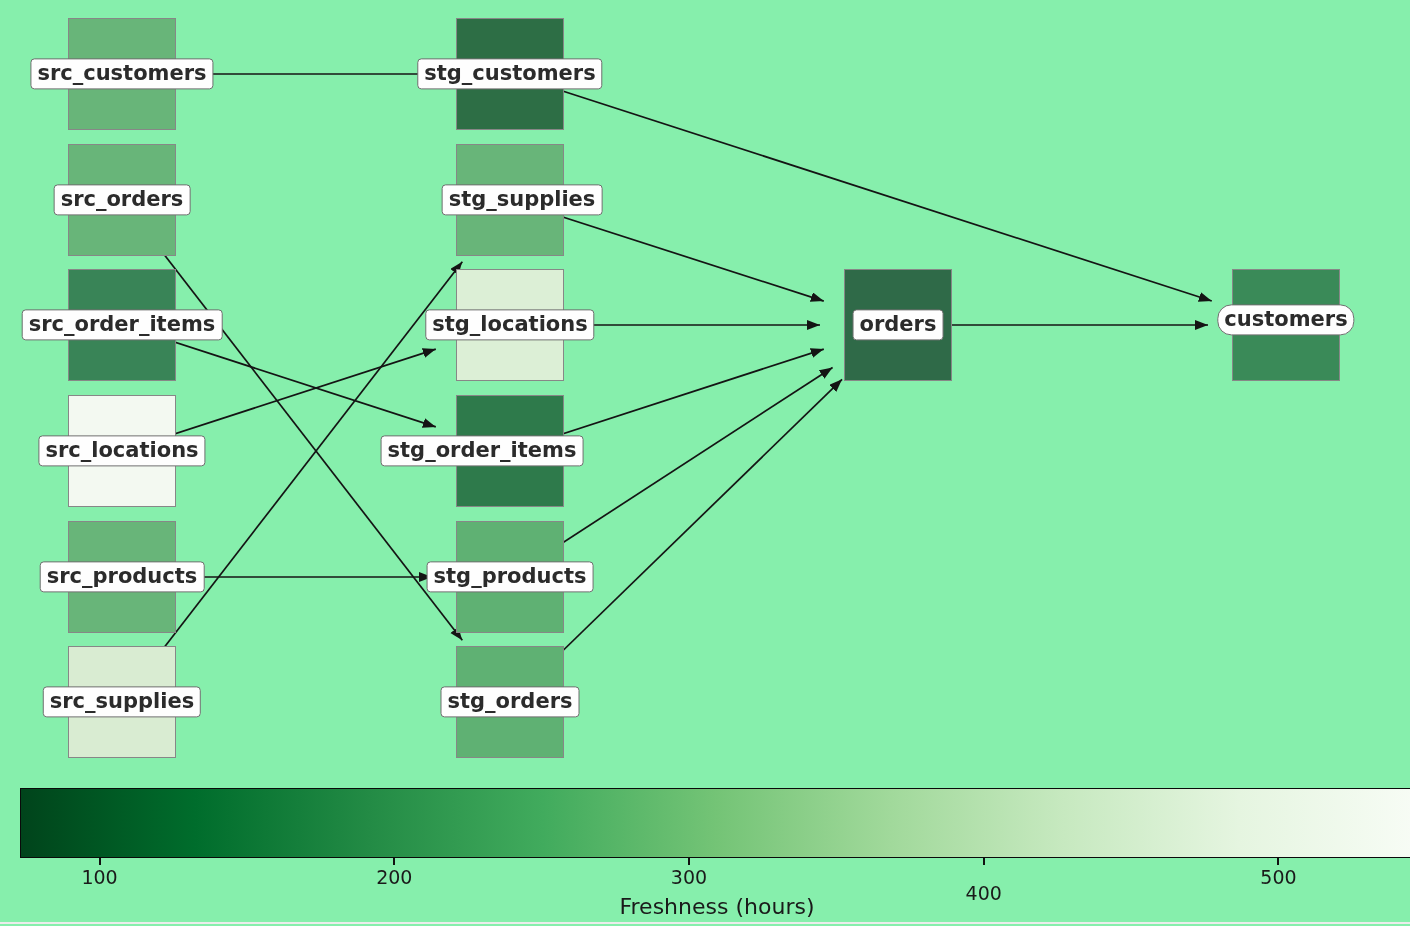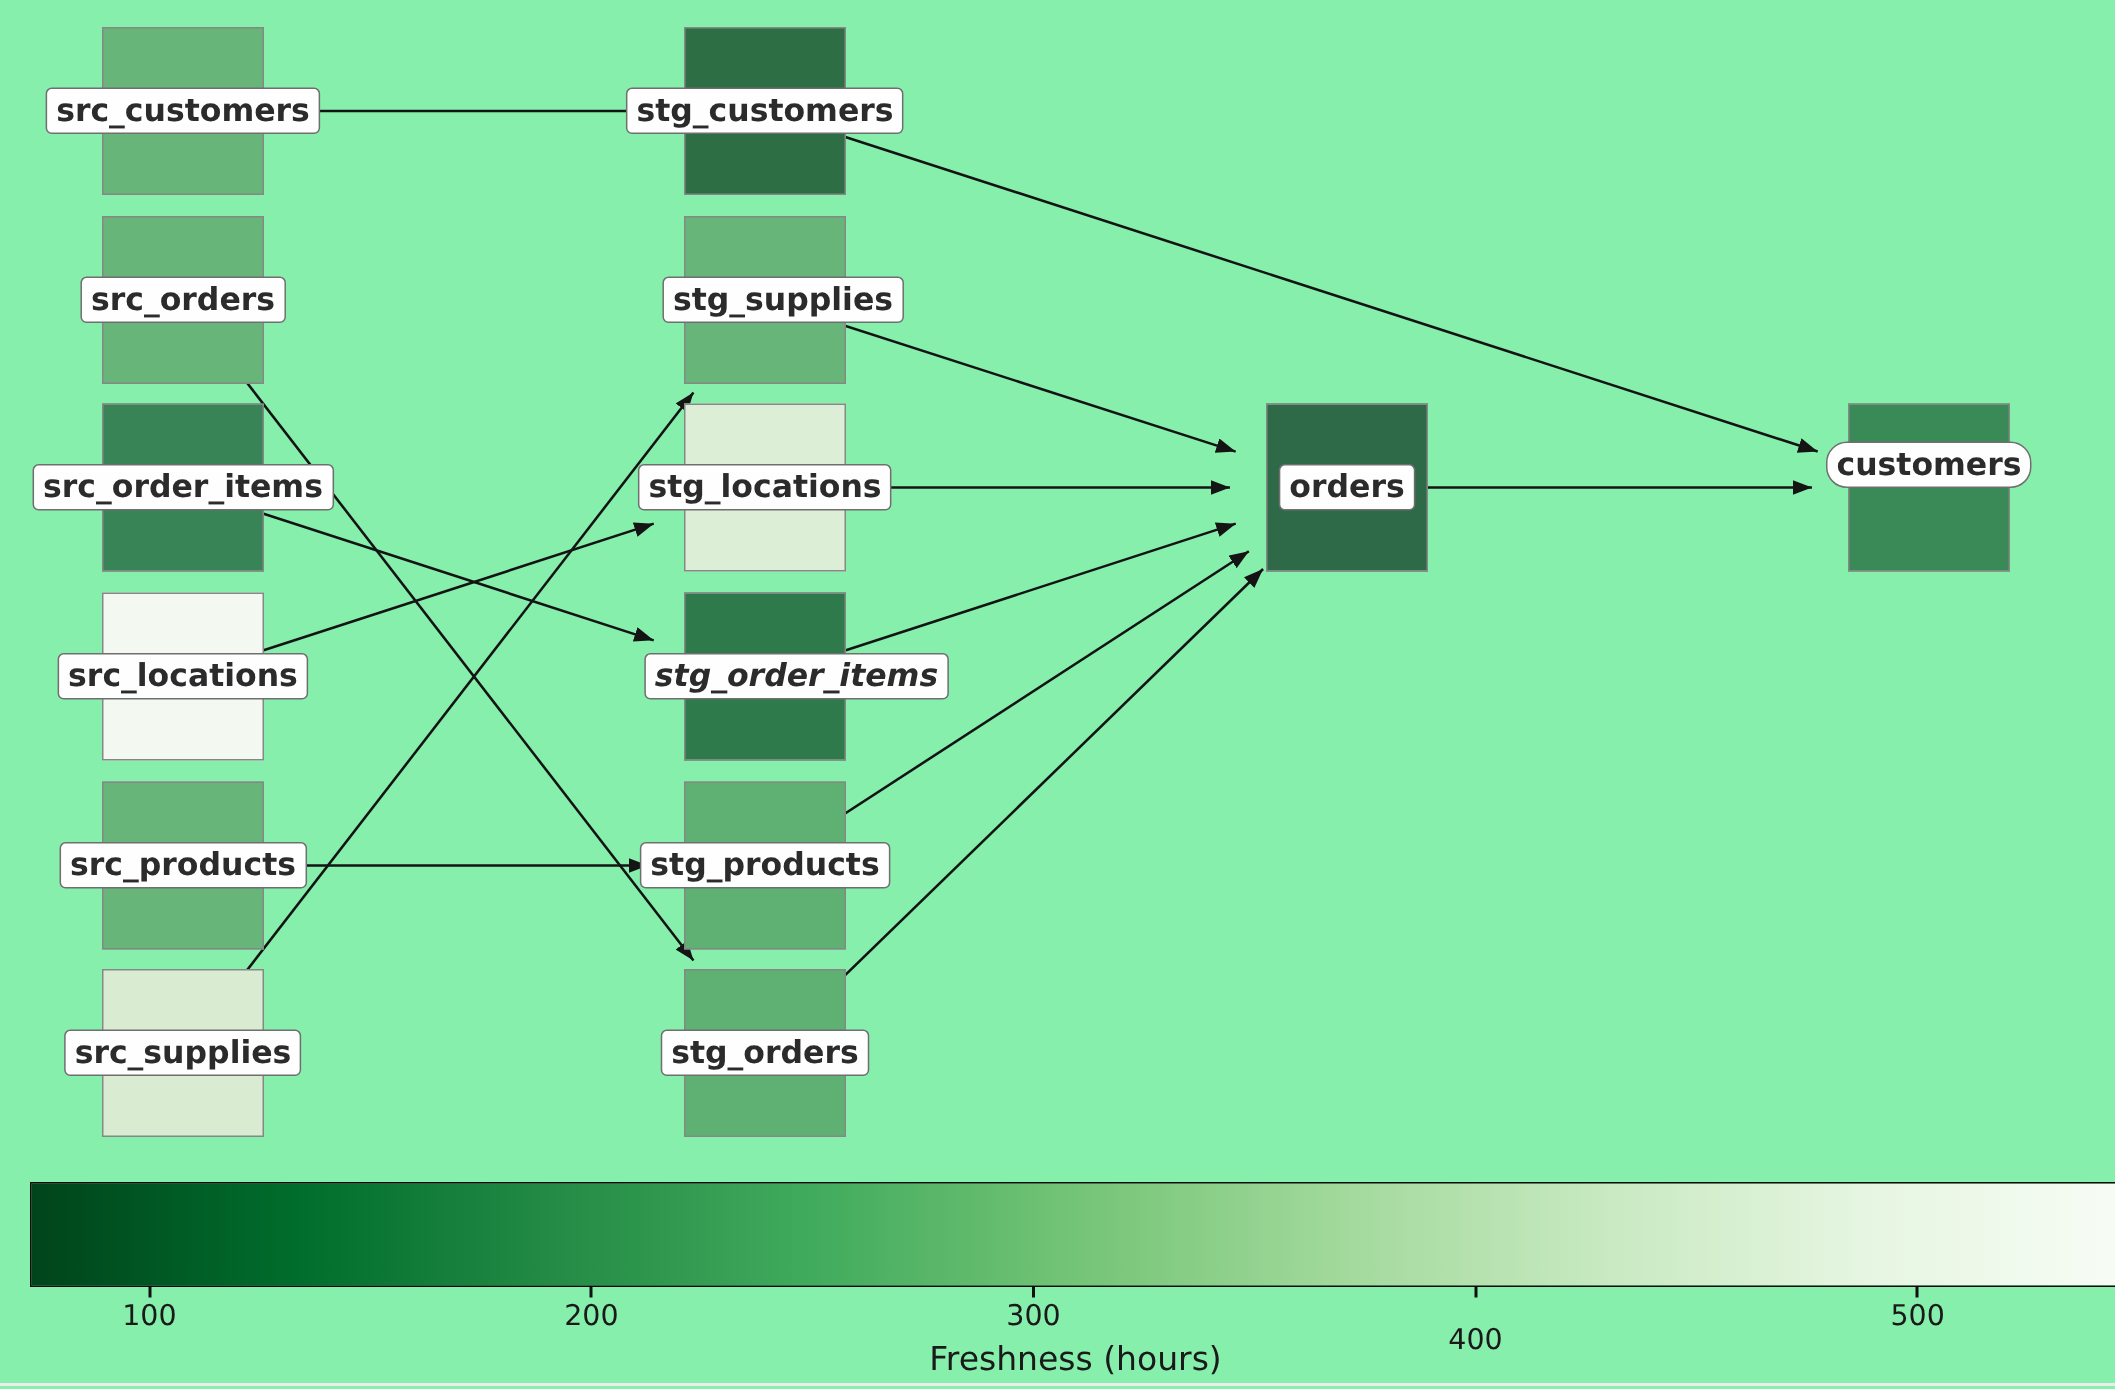--- a/index.html
+++ b/index.html
@@ -136,25 +136,25 @@
       <div class="node-box" style="left: 1232px; top: 269px; background: rgb(58, 138, 88);"></div>
       <div class="node-label" style="left: 122px; top: 74px;">src_customers</div>
       <div class="node-label" style="left: 122px; top: 200px;">src_orders</div>
       <div class="node-label" style="left: 122px; top: 325px;">src_order_items</div>
       <div class="node-label" style="left: 122px; top: 451px;">src_locations</div>
       <div class="node-label" style="left: 122px; top: 577px;">src_products</div>
       <div class="node-label" style="left: 122px; top: 702px; text-align: right;">src_supplies</div>
       <div class="node-label" style="left: 510px; top: 74px;">stg_customers</div>
       <div class="node-label" style="left: 510px; top: 200px; margin-left: 12px;">stg_supplies</div>
       <div class="node-label" style="left: 510px; top: 325px;">stg_locations</div>
-      <div class="node-label" style="left: 531px; top: 451px; font-style: italic;">stg_order_items</div>
+      <div class="node-label" style="left: 482px; top: 451px;">stg_order_items</div>
       <div class="node-label" style="left: 510px; top: 577px;">stg_products</div>
       <div class="node-label" style="left: 510px; top: 702px;">stg_orders</div>
       <div class="node-label" style="left: 898px; top: 325px;">orders</div>
-      <div class="node-label" style="left: 1286px; top: 310px; border-radius: 14px;">customers</div>
+      <div class="node-label" style="left: 1286px; top: 320px; border-radius: 14px;">customers</div>
     </div>
 
   <div id="colorbar">
     <div id="colorbar-gradient" style="background: linear-gradient(to right, rgb(0, 68, 27) 0%, rgb(0, 109, 44) 12.5%, rgb(35, 139, 69) 25%, rgb(65, 171, 93) 37.5%, rgb(116, 196, 118) 50%, rgb(161, 217, 155) 62.5%, rgb(199, 233, 192) 75%, rgb(229, 245, 224) 87.5%, rgb(247, 252, 245) 100%);"></div>
     <div id="colorbar-ticks">
         <div class="cb-tick-mark" style="left: 86.5729px;"></div>
         <div class="cb-tick-label" style="left: 87.5729px;">100</div>
         <div class="cb-tick-mark" style="left: 381.288px;"></div>
         <div class="cb-tick-label" style="left: 382.288px;">200</div>
         <div class="cb-tick-mark" style="left: 676.002px;"></div>

